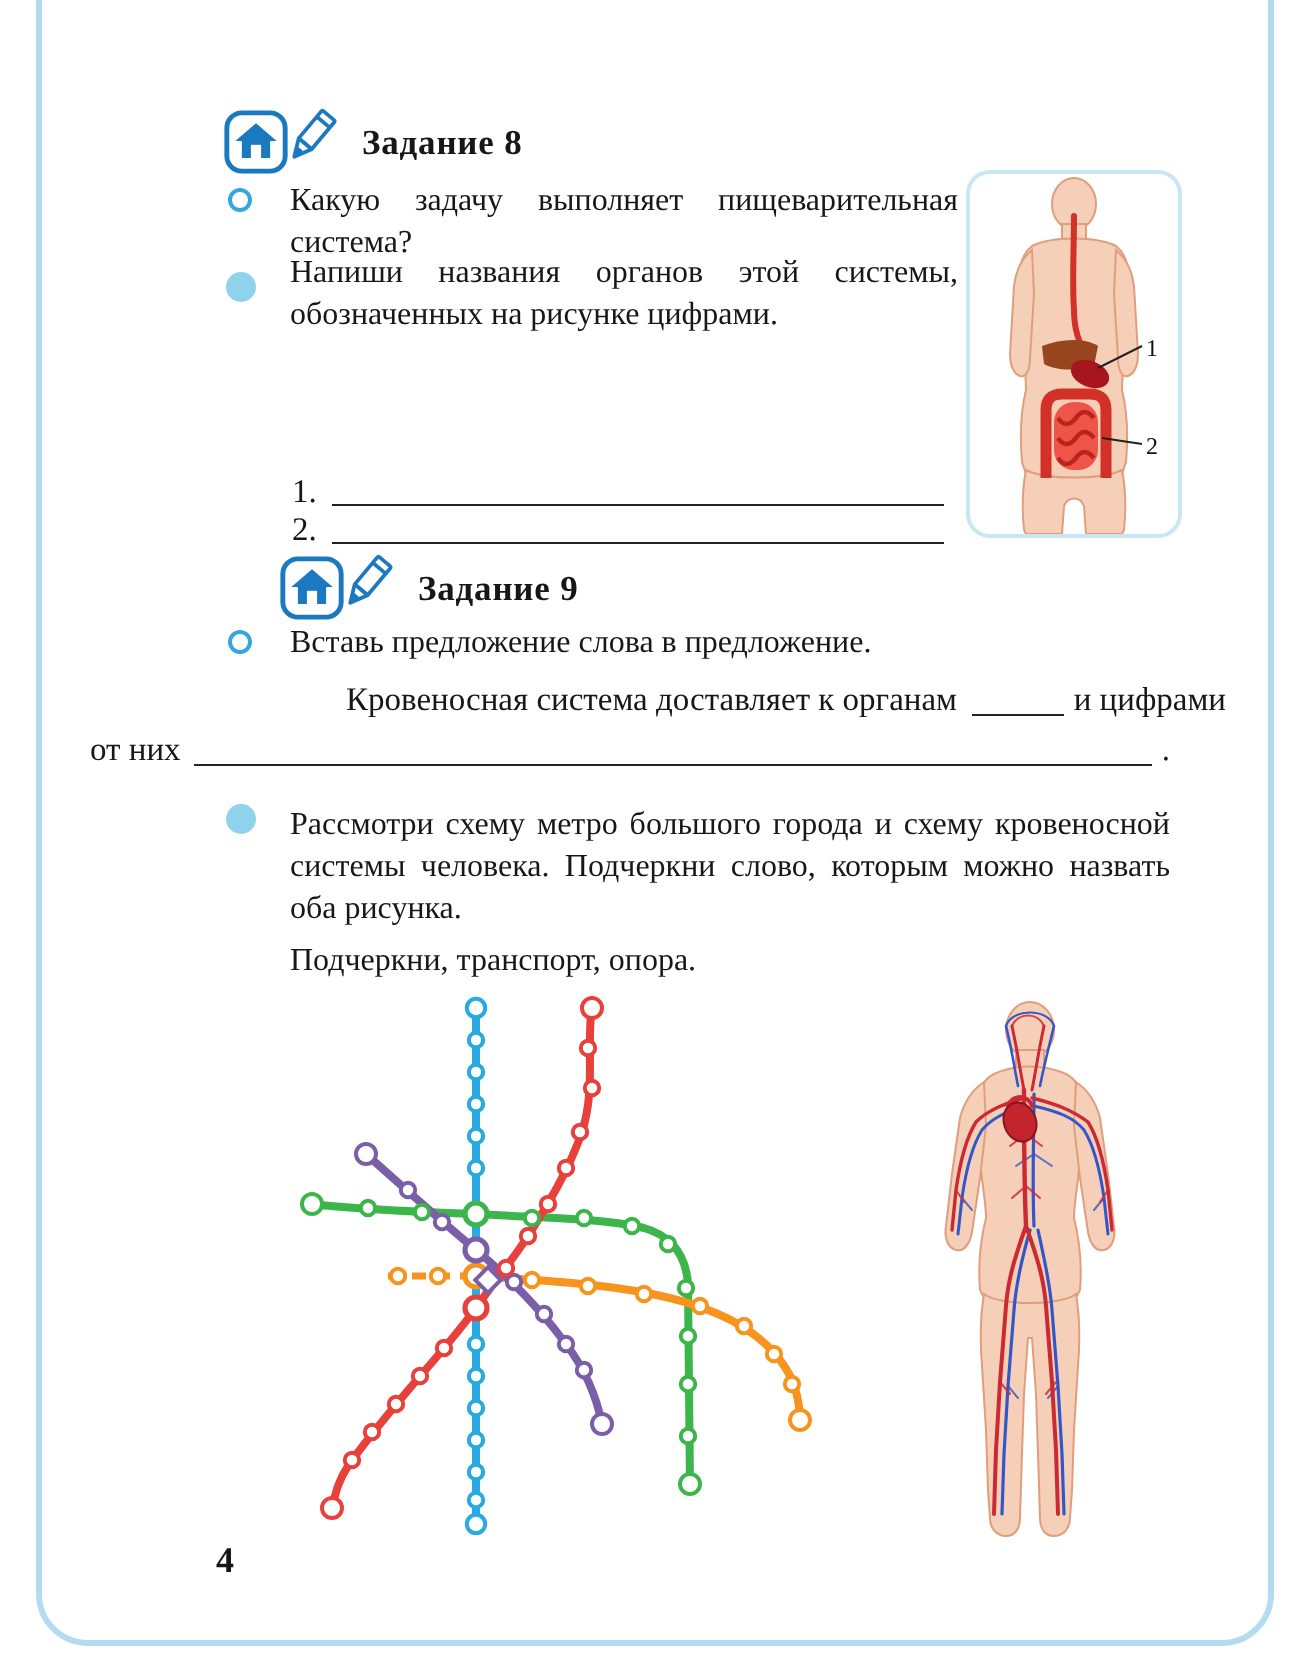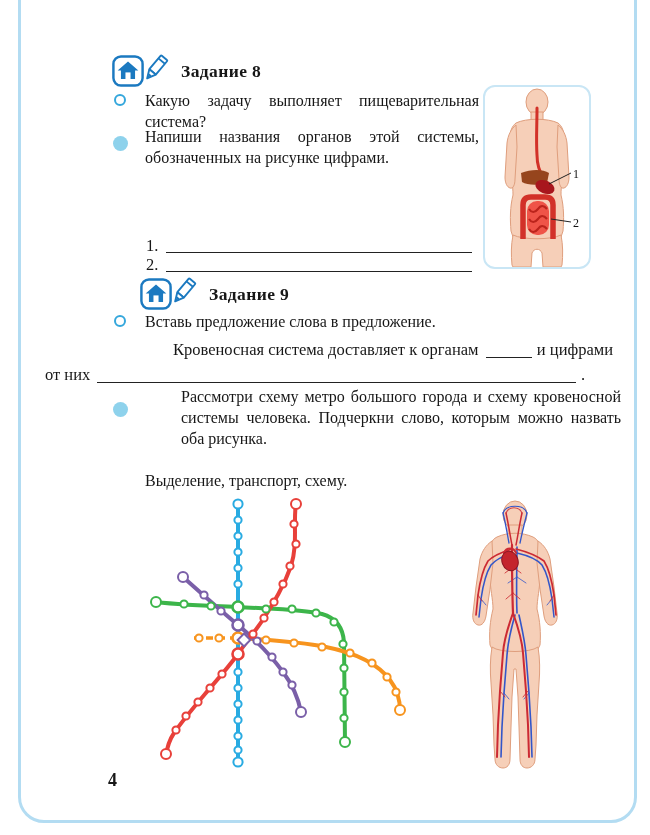--- a/index.html
+++ b/index.html
@@ -140,23 +140,23 @@
     <span class="blank"></span>
     <span>и цифрами</span>
   </div>
   <div class="sentence-row" style="left:45px;top:364px;width:540px;">
     <span>от них</span>
     <span class="blank"></span>
     <span>.</span>
   </div>
 
   <span class="bullet fill" style="left:113px;top:402px;"></span>
-  <p class="txt" style="left:145px;top:386px;width:440px;margin-left:36px;">Рассмотри схему метро большого города и схему кровеносной системы человека. Подчеркни слово, которым можно назвать оба рисунка.</p>
-
-  <p class="txt" style="left:145px;top:470px;width:440px;text-align:left;">Выделение, транспорт, схему.</p>
+  <p class="txt" style="left:145px;top:402px;width:440px;">Рассмотри схему метро большого города и схему кровеносной системы человека. Подчеркни слово, которым можно назвать оба рисунка.</p>
+
+  <p class="txt" style="left:145px;top:470px;width:440px;text-align:left;">Подчеркни, транспорт, опора.</p>
 
   <svg style="position:absolute;left:126px;top:492px;" width="300" height="290" viewBox="0 0 300 290">
     <g>
       <path class="line l-green" d="M30,110 C55,113 85,114 112,115 C145,117 175,117 196,122 C210,126 217,136 218,150 L219,252"></path>
       <path class="line l-orange dashed" d="M68,146 L110,146"></path>
       <path class="line l-orange" d="M110,146 C145,148 175,150 200,155 C230,161 252,172 264,188 C271,197 274,207 274,219"></path>
       <path class="line l-purple" d="M57,85 C76,102 94,118 112,133 C130,148 146,165 157,180 C166,192 172,205 175,220"></path>
       <path class="line l-red" d="M170,10 C167,32 172,52 165,74 C158,94 148,110 138,126 C129,140 120,150 112,162 C101,177 90,189 79,202 C68,215 57,228 48,241 C44,247 41,255 40,264"></path>
       <path class="line l-cyan" d="M112,10 L112,270"></path>
     </g>

